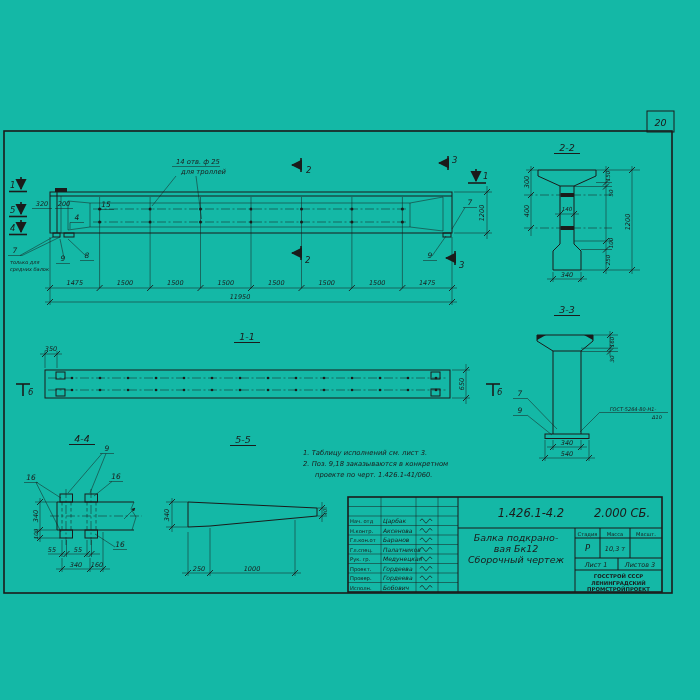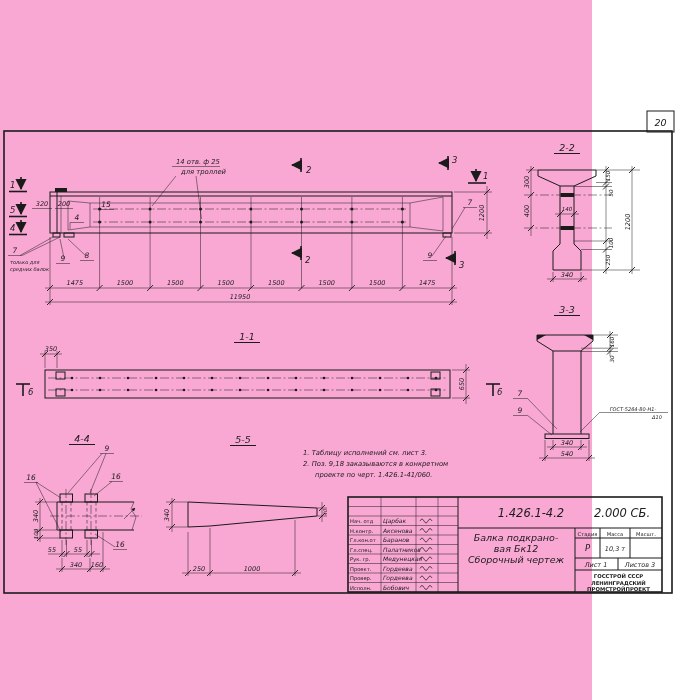--- a/index.html
+++ b/index.html
@@ -1,16 +1,16 @@
 <!DOCTYPE html>
 <html><head>
 <meta charset="utf-8">
 <style>
   html,body{margin:0;padding:0;background:#ffffff;width:700px;height:700px;overflow:hidden}
-  .sheet{position:relative;width:592px;height:700px;background:#f9a8d4}
+  .sheet{position:relative;width:700px;height:700px;background:#14b8a6}
   svg text{fill:#1b1b1b}
   .t5 {font:italic 5px  "DejaVu Sans",sans-serif}
   .t55{font:italic 5.6px "DejaVu Sans",sans-serif}
   .t6 {font:italic 6.5px "DejaVu Sans",sans-serif}
   .t65{font:italic 6.8px "DejaVu Sans",sans-serif}
   .t7 {font:italic 7.5px "DejaVu Sans",sans-serif}
   .t8 {font:italic 8.5px "DejaVu Sans",sans-serif}
   .t9 {font:italic 9.5px "DejaVu Sans",sans-serif}
   .t11{font:italic 11.5px "DejaVu Sans",sans-serif}
   .lb {font:5.2px "DejaVu Sans",sans-serif}

